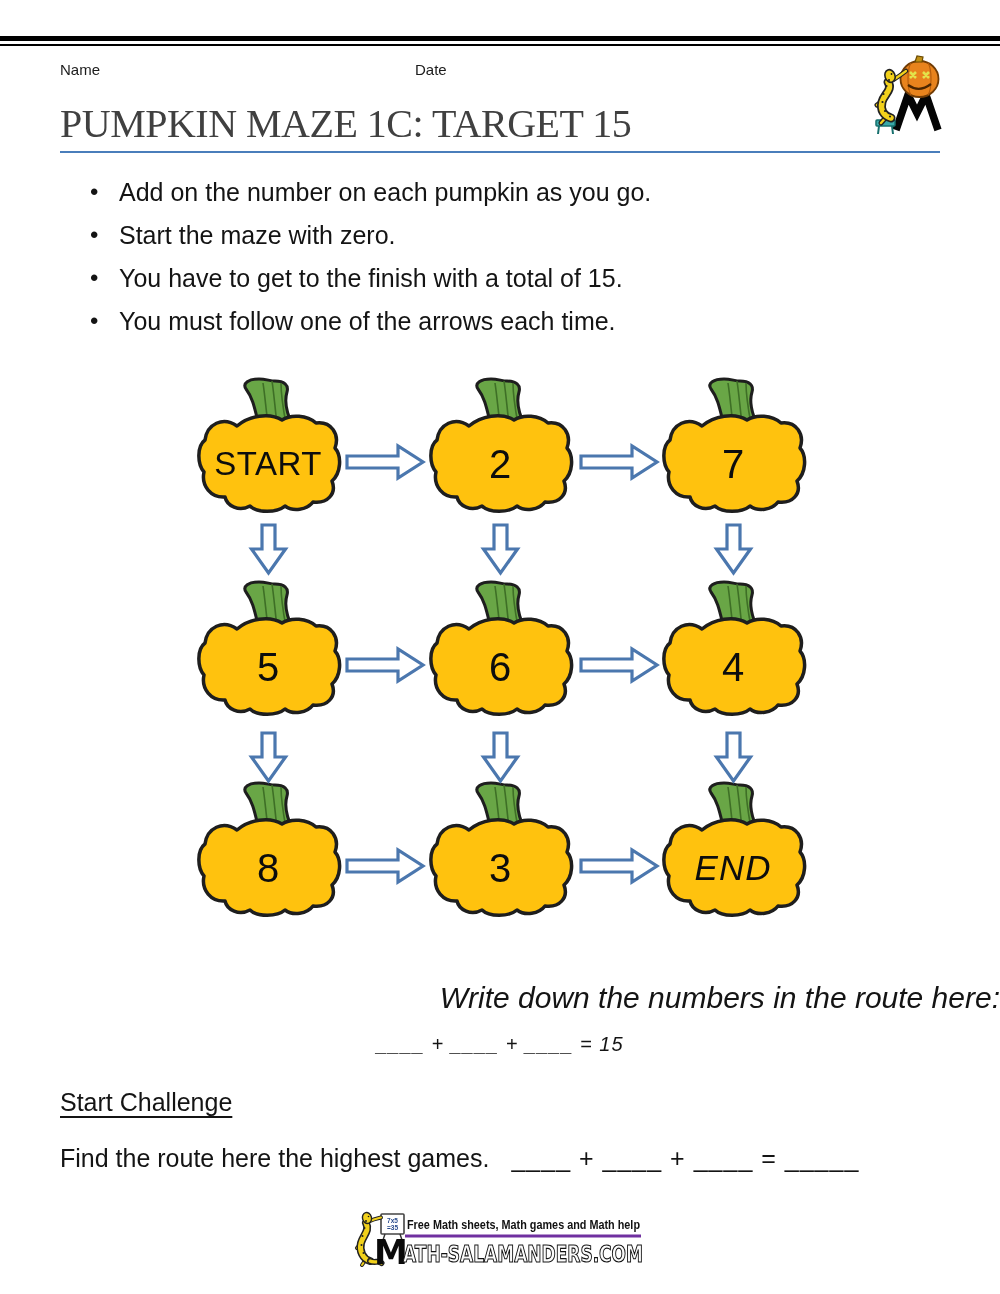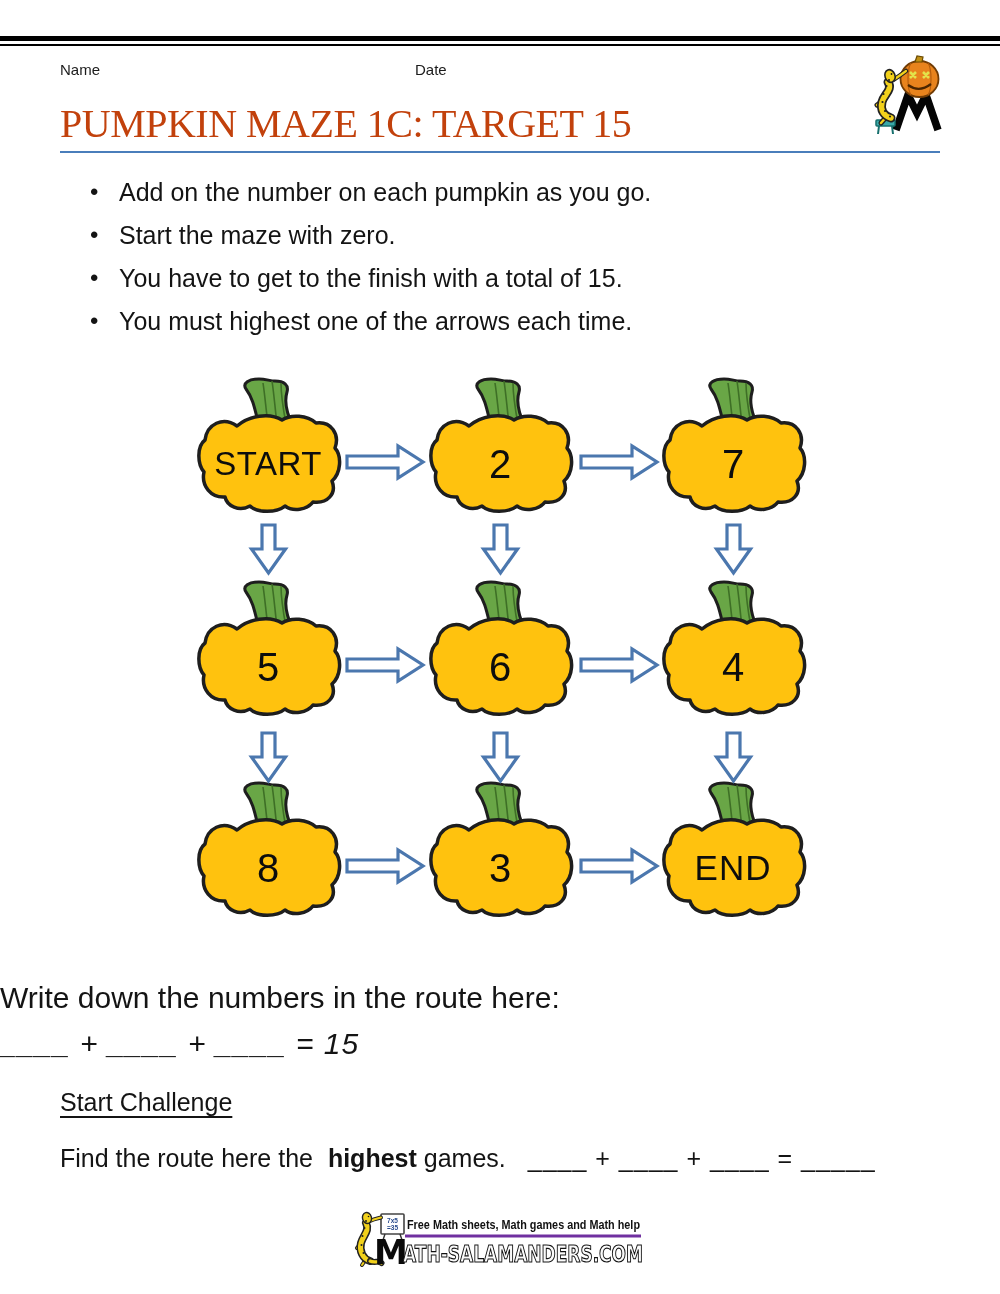--- a/index.html
+++ b/index.html
@@ -5,41 +5,41 @@
   html,body{margin:0;padding:0;background:#ffffff;}
   .page{position:relative;width:1000px;height:1294px;background:#ffffff;overflow:hidden;
         font-family:"Liberation Sans", sans-serif;color:#141414;}
   .top-rule{position:absolute;left:0;top:36px;width:1000px;height:10px;
             border-top:5px solid #000;border-bottom:2px solid #000;background:#fff;box-sizing:border-box;}
   .meta{position:absolute;top:61px;font-size:15px;font-weight:500;color:#1b1b1b;}
   .meta.name{left:60px;}
   .meta.date{left:415px;}
   .logo{position:absolute;left:853px;top:55px;}
   .title{position:absolute;left:60px;top:100px;margin:0;font-family:"Liberation Serif", serif;
-         font-weight:500;font-size:40px;letter-spacing:-0.5px;color:#c2410c;white-space:nowrap;}
+         font-weight:500;font-size:40px;letter-spacing:-0.5px;color:#404040;white-space:nowrap;}
   .title-rule{position:absolute;left:60px;top:151px;width:880px;height:2px;background:#4a7ebb;}
   .instructions{position:absolute;left:88px;top:180px;margin:0;padding:0;list-style:none;}
   .instructions li{position:relative;padding-left:31px;margin-bottom:18px;font-size:25px;line-height:25px;}
   .instructions li::before{content:"\2022";position:absolute;left:2px;top:-1px;font-size:24px;}
   .maze{position:absolute;left:0;top:0;width:1000px;height:1033px;pointer-events:none;}
   .pumpkin{position:absolute;width:150px;height:140px;}
   .pumpkin svg{position:absolute;left:0;top:0;}
   .plabel{position:absolute;left:0;top:44px;width:150px;height:92px;display:flex;
           align-items:center;justify-content:center;font-size:40px;color:#0d0d0d;}
   .plabel.small{font-size:33px;letter-spacing:0.5px;}
   .plabel.end{font-size:35px;letter-spacing:1px;}
   .arrow{position:absolute;}
-  .route-prompt{position:absolute;left:0;top:980px;width:1000px;text-align:left;
-                font-size:30px;line-height:36px;}
-  .route-eq{position:absolute;left:0;top:1026px;width:1000px;text-align:left;
-            font-style:italic;font-size:30px;line-height:36px;letter-spacing:1px;}
+  .route-prompt{position:absolute;left:0;top:980px;width:1000px;text-align:right;
+                font-style:italic;font-size:30px;line-height:36px;}
+  .route-eq{position:absolute;left:0;top:1026px;width:1000px;text-align:center;
+            font-style:italic;font-size:20px;line-height:36px;letter-spacing:1px;}
   .xc-head{position:absolute;left:60px;top:1088px;font-size:25px;
            text-decoration:underline;text-underline-offset:5px;}
   .xc-line{position:absolute;left:60px;top:1144px;font-size:25px;white-space:nowrap;}
-  .xc-line b{font-weight:bold;margin-left:8px;}
+  .xc-line b{font-weight:normal;}
   .xc-line .xc-eq{margin-left:22px;letter-spacing:1px;}
   .footer{position:absolute;left:350px;top:1206px;}
 </style>
 </head>
 <body>
 
 <div class="page">
 
   <svg width="0" height="0" style="position:absolute" aria-hidden="true">
     <defs>
@@ -89,21 +89,21 @@
     </g>
   </svg>
 
   <h1 class="title">PUMPKIN MAZE 1C: TARGET 15</h1>
   <div class="title-rule"></div>
 
   <ul class="instructions">
     <li><span>Add on the number on each pumpkin as you go.</span></li>
     <li><span>Start the maze with zero.</span></li>
     <li><span>You have to get to the finish with a total of 15.</span></li>
-    <li><span>You must highest one of the arrows each time.</span></li>
+    <li><span>You must follow one of the arrows each time.</span></li>
   </ul>
 
   <div class="maze">
 
     <div class="pumpkin" style="left:193px;top:374px;">
       <svg width="150" height="140" viewBox="0 0 150 140">
           <use href="#pumpkin-def"></use>
         </svg>
       <div class="plabel small">START</div>
     </div>
@@ -144,21 +144,21 @@
           <use href="#pumpkin-def"></use>
         </svg>
       <div class="plabel">8</div>
     </div>
     <div class="pumpkin" style="left:425px;top:778px;">
       <svg width="150" height="140" viewBox="0 0 150 140">
           <use href="#pumpkin-def"></use>
         </svg>
       <div class="plabel">3</div>
     </div>
-    <div class="pumpkin" style="left:658px;top:778px;">
+    <div class="pumpkin" style="left:658px;top:778px;font-style:italic;">
       <svg width="150" height="140" viewBox="0 0 150 140">
           <use href="#pumpkin-def"></use>
         </svg>
       <div class="plabel end">END</div>
     </div>
 
     <svg class="arrow" style="left:344px;top:442px;" width="82" height="40" viewBox="0 0 82 40">
         <use href="#arrow-right-def"></use>
       </svg>
     <svg class="arrow" style="left:578px;top:442px;" width="82" height="40" viewBox="0 0 82 40">

